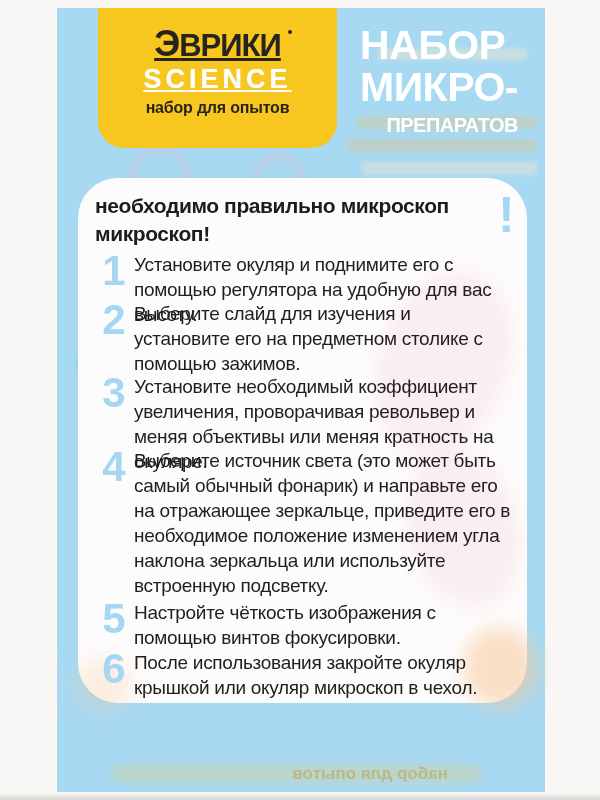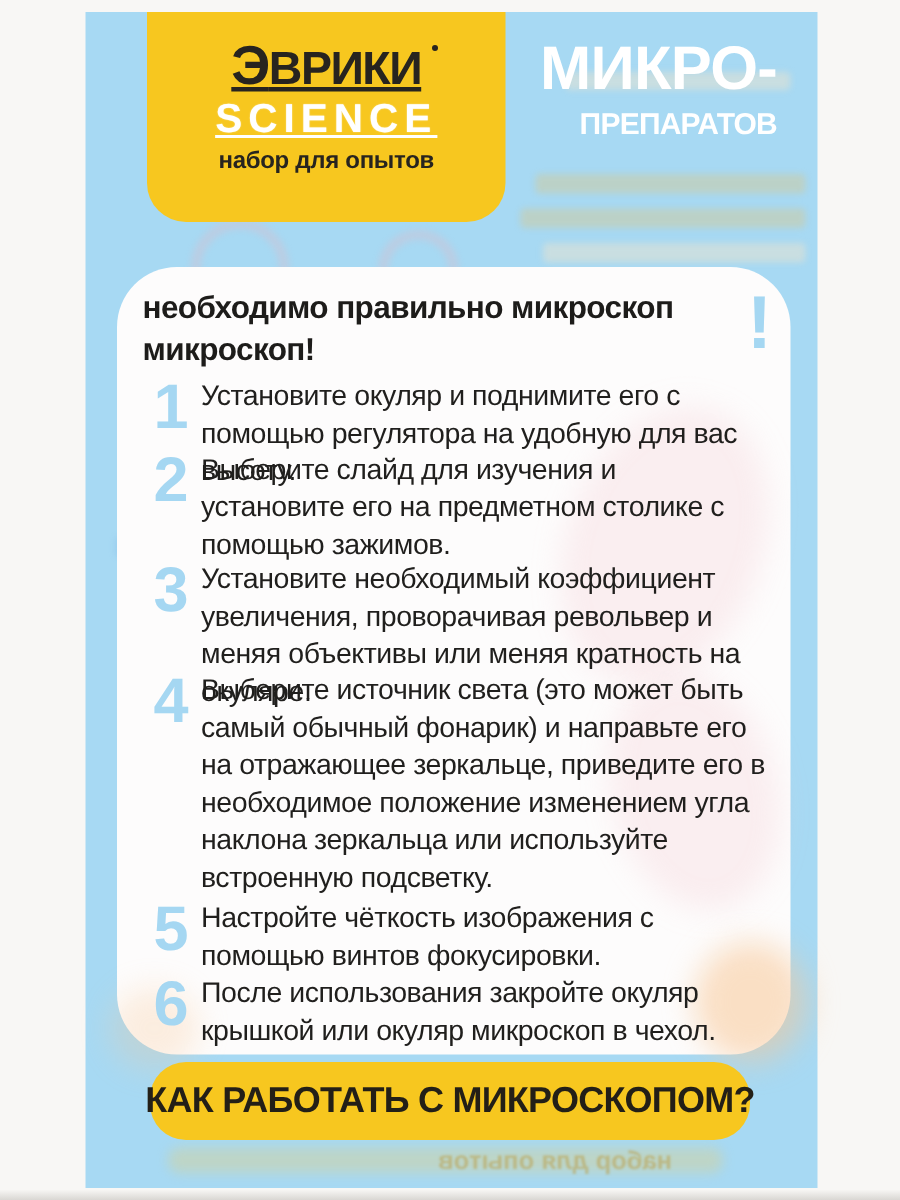--- a/index.html
+++ b/index.html
@@ -104,20 +104,21 @@
     <div class="ghost ghost-smear" style="left:55px;top:757px;width:370px;height:17px;"></div>
     <div class="ghost-mirror-text" style="left:235px;top:756px;">набор для опытов</div>
 
     <div class="brand-badge">
       <div class="brand-name">ЭВРИКИ</div><span class="tm-dot" style="position:absolute;left:190px;top:22px;"></span>
       <div class="brand-science">SCIENCE</div>
       <div class="brand-tagline">набор для опытов</div>
     </div>
 
     <div class="product-title">
+      <div class="pt-l1">НАБОР</div>
       <div class="pt-l2">МИКРО-</div>
       <div class="pt-l3">ПРЕПАРАТОВ</div>
     </div>
 
     <div class="white-card">
 
       <div class="ghost ghost-blob ghost-smudge-pink" style="left:300px;top:90px;width:130px;height:190px;transform:rotate(20deg);"></div>
       <div class="ghost ghost-blob ghost-smudge-pink" style="left:330px;top:270px;width:110px;height:160px;transform:rotate(-15deg);"></div>
       <div class="ghost ghost-blob ghost-peach" style="left:385px;top:450px;width:75px;height:80px;"></div>
       <div class="ghost ghost-blob ghost-peach" style="left:-5px;top:480px;width:60px;height:55px;opacity:.5;"></div>
@@ -146,19 +147,16 @@
       <div class="step" style="top:422px;">
         <div class="step-num">5</div>
         <div class="step-text">Настройте чёткость изображения с помощью винтов фокусировки.</div>
       </div>
       <div class="step" style="top:472px;">
         <div class="step-num">6</div>
         <div class="step-text">После использования закройте окуляр крышкой или окуляр микроскоп в чехол.</div>
       </div>
     </div>
 
-    <div class="footer-banner">
-      <span>КАК РАБОТАТЬ С МИКРОСКОПОМ?</span>
-    </div>
 
   </div>
   <div class="page-bottom-shadow"></div>
 </div>
 
 </body></html>

